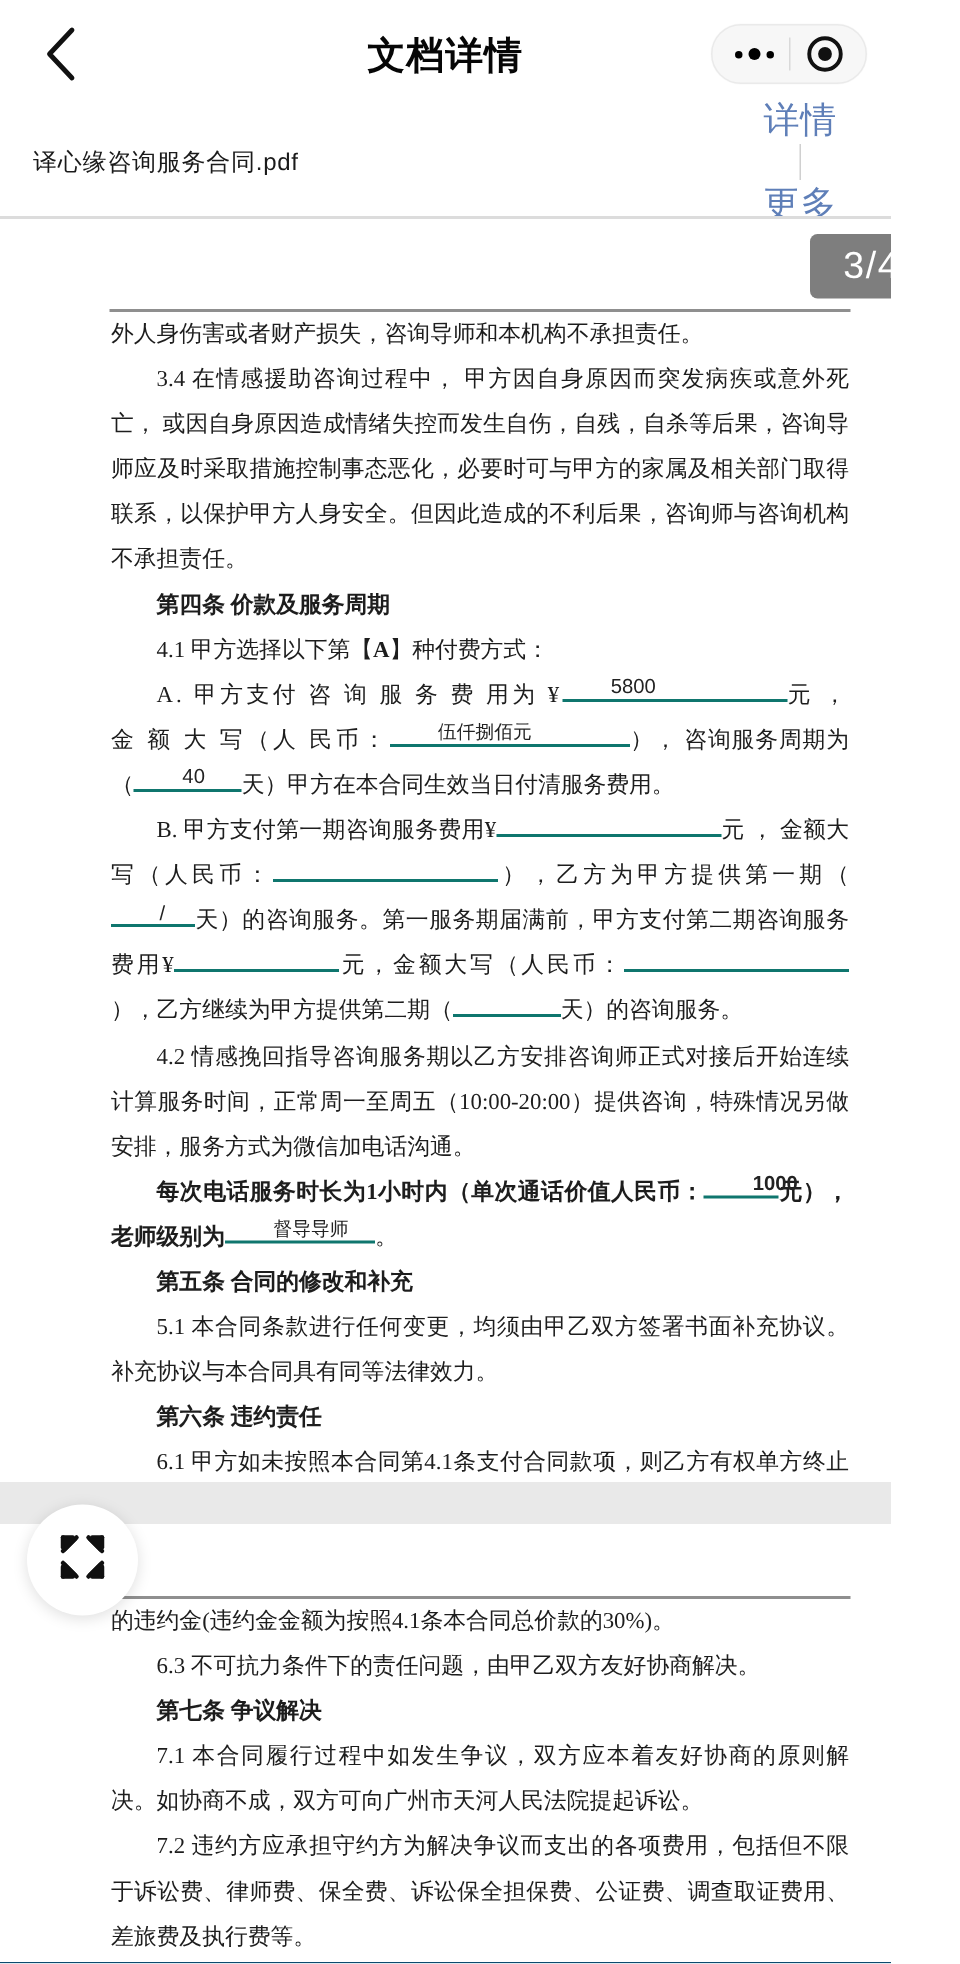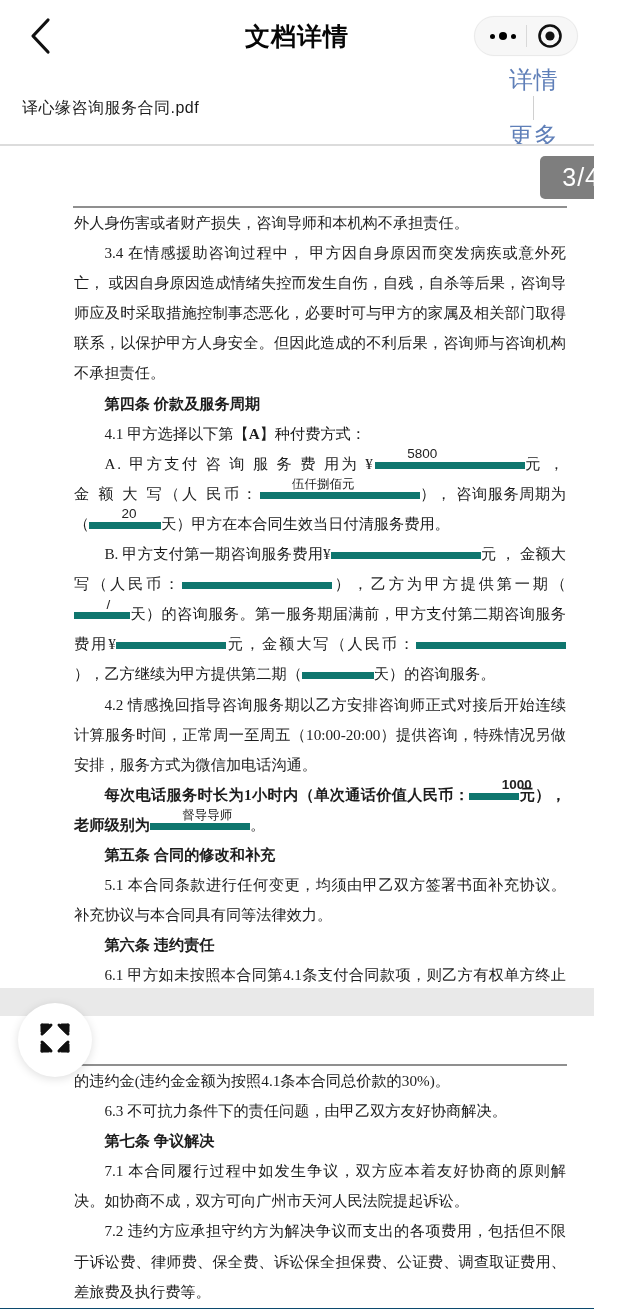--- a/index.html
+++ b/index.html
@@ -83,21 +83,21 @@
     font-size:15.2px;
     color:#1d1d1d;
     line-height:1.98;
     text-align:justify;
   }
   .doc p { margin:0; }
   .doc .ind { text-indent:2em; }
   .doc .bold { font-weight:700; }
   .doc .head { font-weight:700; text-indent:2em; }
   .blank {
-    display:inline-block; border-bottom:7px solid #0f766e; vertical-align:baseline;
+    display:inline-block; border-bottom:2px solid #0f766e; vertical-align:baseline;
     position:relative;
   }
   .blank .fill {
     position:absolute; left:2px; bottom:1px; white-space:nowrap;
     font-size:13px; color:#222; line-height:1;
   }
   .blank .fill.num { font-family:"Liberation Sans", sans-serif; font-size:13.5px; }
   .blank .fill.cn { font-family:"Liberation Serif", serif; font-size:12.5px; }
   .b-150 { width:150px; }
   .b-160 { width:160px; }
@@ -185,21 +185,21 @@
 
         <p class="ind">3.4 在情感援助咨询过程中， 甲方因自身原因而突发病疾或意外死亡， 或因自身原因造成情绪失控而发生自伤，自残，自杀等后果，咨询导师应及时采取措施控制事态恶化，必要时可与甲方的家属及相关部门取得联系，以保护甲方人身安全。但因此造成的不利后果，咨询师与咨询机构不承担责任。</p>
 
         <p class="head">第四条 价款及服务周期</p>
 
         <p class="ind">
           <span>4.1 甲方选择以下第【</span><span class="bold">A</span><span>】种付费方式：</span>
         </p>
 
         <p class="ind">
-          <span class="spaced2">A. 甲方支付 咨 询 服 务 费 用为 ¥</span><span class="blank b-150"><span class="fill num">5800</span></span><span class="spaced2">元 ， 金 额 大 写（人 民币：</span><span class="blank b-160"><span class="fill cn">伍仟捌佰元</span></span><span>）， 咨询服务周期为（</span><span class="blank b-72"><span class="fill num">20</span></span><span>天）甲方在本合同生效当日付清服务费用。</span>
+          <span class="spaced2">A. 甲方支付 咨 询 服 务 费 用为 ¥</span><span class="blank b-150"><span class="fill num">5800</span></span><span class="spaced2">元 ， 金 额 大 写（人 民币：</span><span class="blank b-160"><span class="fill cn">伍仟捌佰元</span></span><span>）， 咨询服务周期为（</span><span class="blank b-72"><span class="fill num">40</span></span><span>天）甲方在本合同生效当日付清服务费用。</span>
         </p>
 
         <p class="ind">
           <span>B. 甲方支付第一期咨询服务费用¥</span><span class="blank b-150"></span><span>元 ， 金额大写（人民币：</span><span class="blank b-150"></span><span>），乙方为甲方提供第一期（</span><span class="blank b-56"><span class="fill num">/</span></span><span>天）的咨询服务。第一服务期届满前，甲方支付第二期咨询服务费用¥</span><span class="blank b-110"></span><span>元，金额大写（人民币：</span><span class="blank b-150"></span><span>），乙方继续为甲方提供第二期（</span><span class="blank b-72"></span><span>天）的咨询服务。</span>
         </p>
 
         <p class="ind">4.2 情感挽回指导咨询服务期以乙方安排咨询师正式对接后开始连续计算服务时间，正常周一至周五（10:00-20:00）提供咨询，特殊情况另做安排，服务方式为微信加电话沟通。</p>
 
         <p class="ind">
           <span class="bold">每次电话服务时长为1小时内（单次通话价值人民币：</span><span class="blank b-50"><span class="fill num">1000</span></span><span class="bold">元）， 老师级别为</span><span class="blank b-100"><span class="fill cn">督导导师</span></span><span>。</span>

